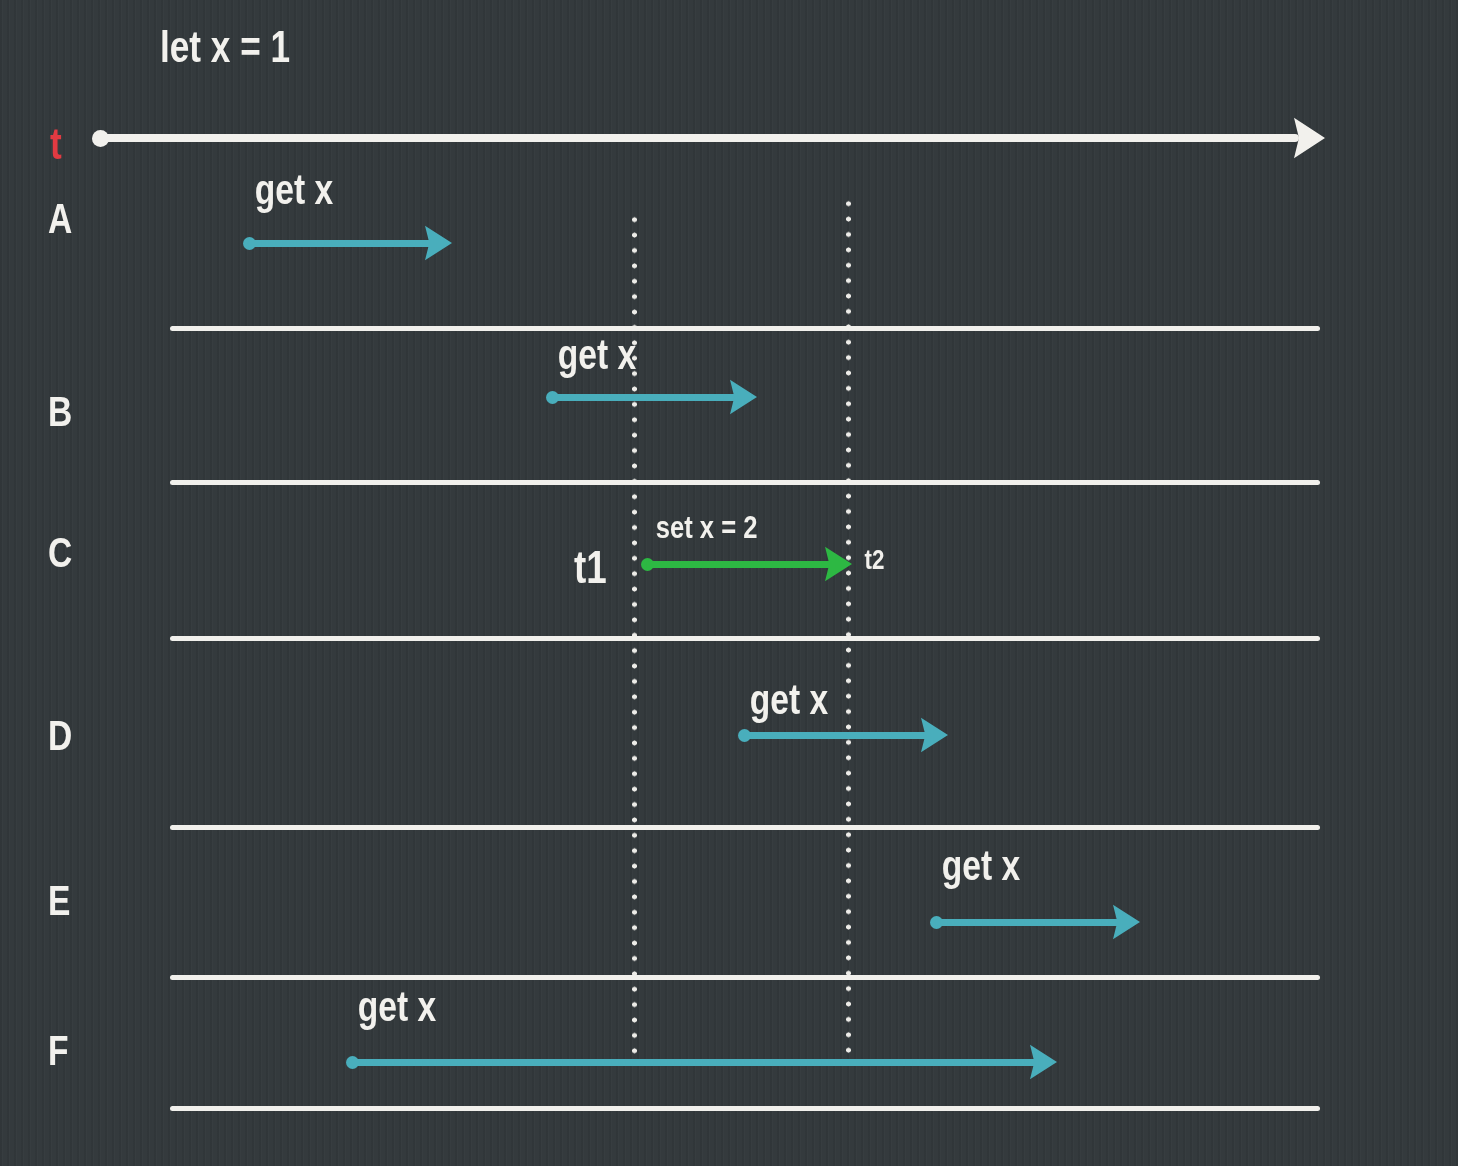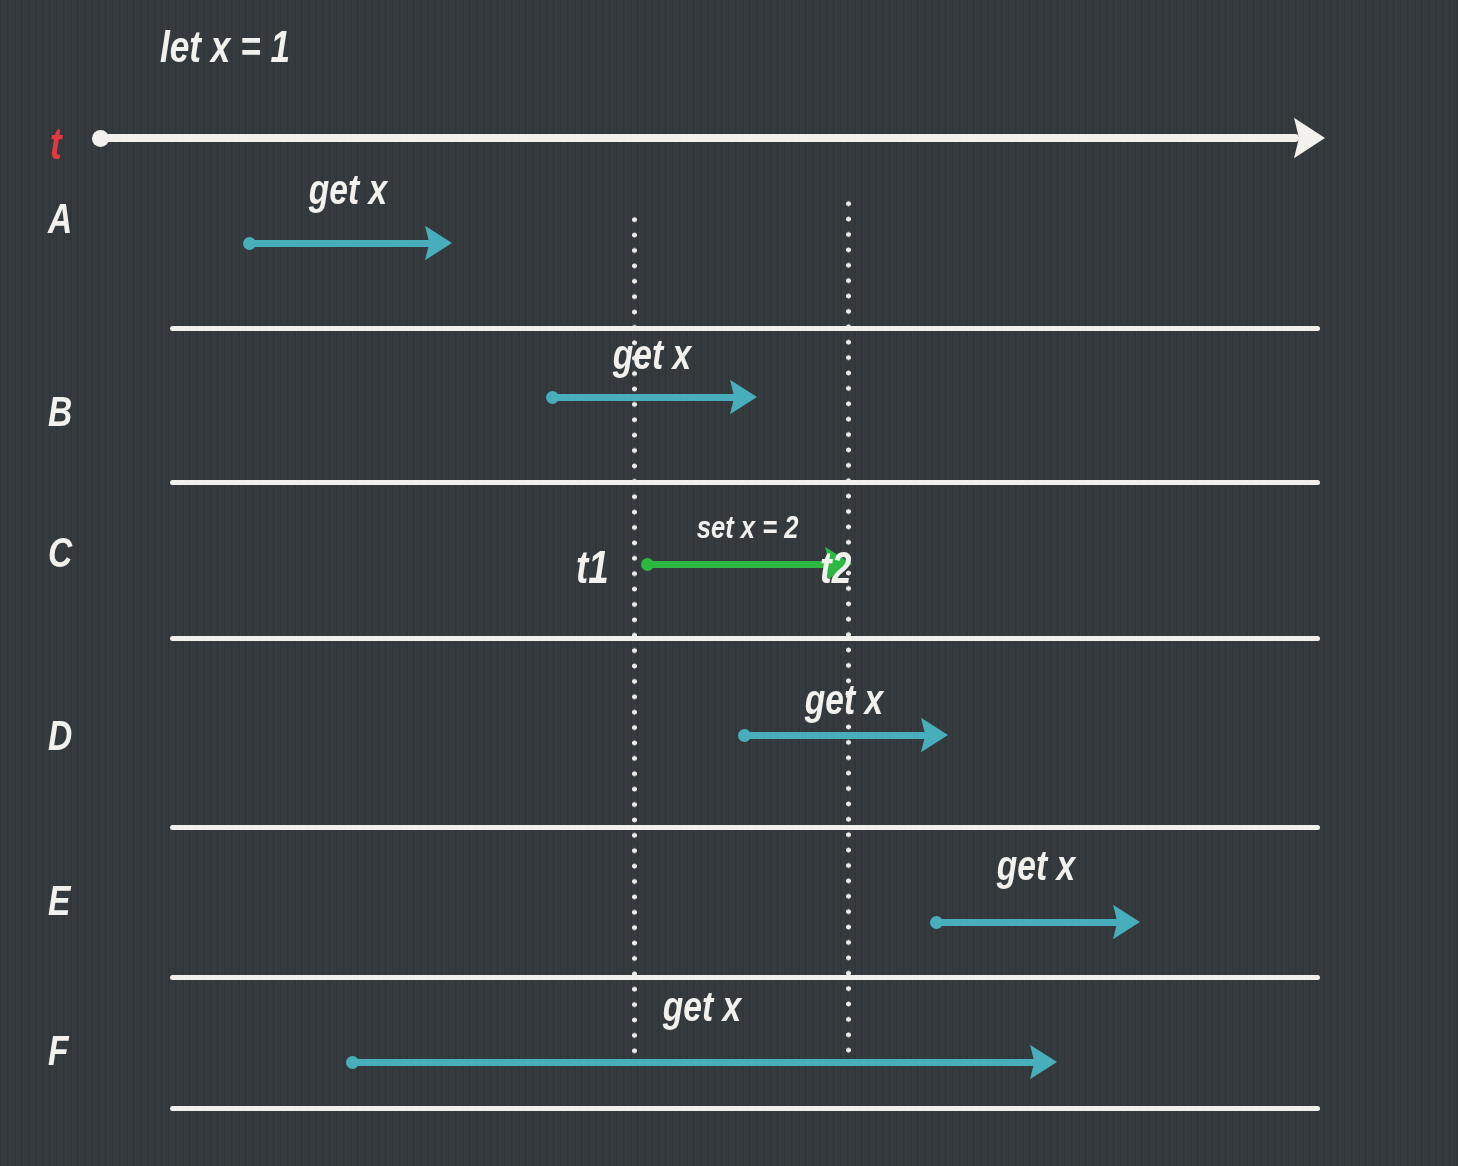--- a/index.html
+++ b/index.html
@@ -3,30 +3,30 @@
 <meta charset="utf-8">
 <style>
   html,body{margin:0;padding:0;}
   body{
     width:1458px;height:1166px;overflow:hidden;
     font-family:"Liberation Sans","DejaVu Sans",sans-serif;
     background:
       repeating-linear-gradient(90deg, rgba(18,22,24,0.10) 0 2px, rgba(255,255,255,0.015) 2px 3px, rgba(0,0,0,0) 3px 7px),
       #343a3d;
   }
-  .canvas{position:relative;width:1458px;height:1166px;font-style:italic;}
+  .canvas{position:relative;width:1458px;height:1166px;}
 
   .txt{
     position:absolute;color:#f2f1ed;font-weight:700;line-height:1;
     white-space:nowrap;
   }
   .cond{display:inline-block;transform:scaleX(0.80);transform-origin:50% 50%;}
   .cond-l{display:inline-block;transform:scaleX(0.80);transform-origin:0 50%;}
 
-  .center{text-align:center;}
+  .center{}
 
   
   .divider{
     position:absolute;left:170px;width:1150px;height:5px;border-radius:3px;
     background:#f1f0ec;
   }
 
   
   .vdots{
     position:absolute;width:5px;
@@ -100,21 +100,21 @@
     <span class="cond">set x = 2</span>
   </div>
   <div class="txt center" style="left:570px;top:544px;width:44px;font-size:46px;">
     <span class="cond">t1</span>
   </div>
   <div class="op" style="left:643px;top:564px;width:209px;--c:#2db843;">
     <i class="dot"></i>
       <i class="shaft"></i>
       <i class="head"></i>
   </div>
-  <div class="txt center" style="left:814px;top:546px;width:44px;font-size:44px;">
+  <div class="txt center" style="left:862px;top:546px;width:44px;font-size:28px;">
     <span class="cond">t2</span>
   </div>
   <div class="divider" style="top:636px;"></div>
 
   <div class="txt" style="left:48px;top:715px;font-size:42px;">
     <span class="cond-l">D</span>
   </div>
   <div class="txt center" style="left:740px;top:679px;width:208px;font-size:42px;">
     <span class="cond">get x</span>
   </div>

